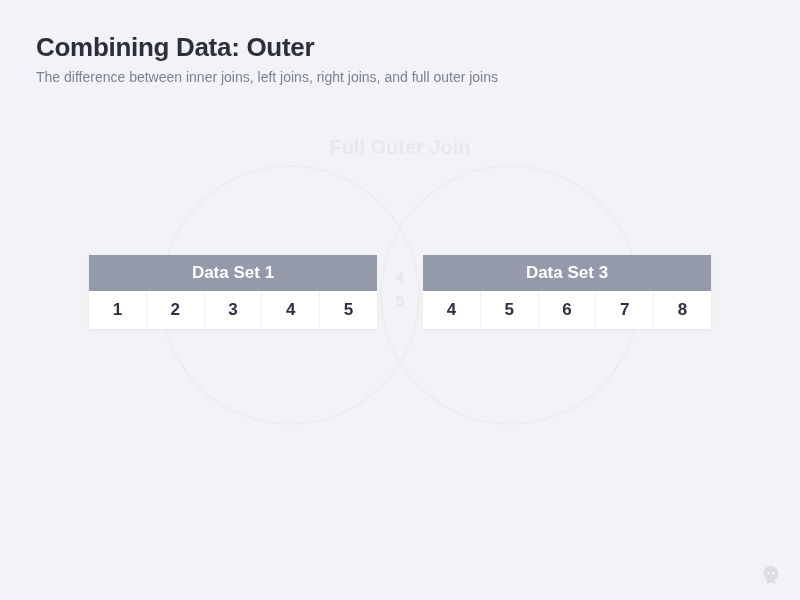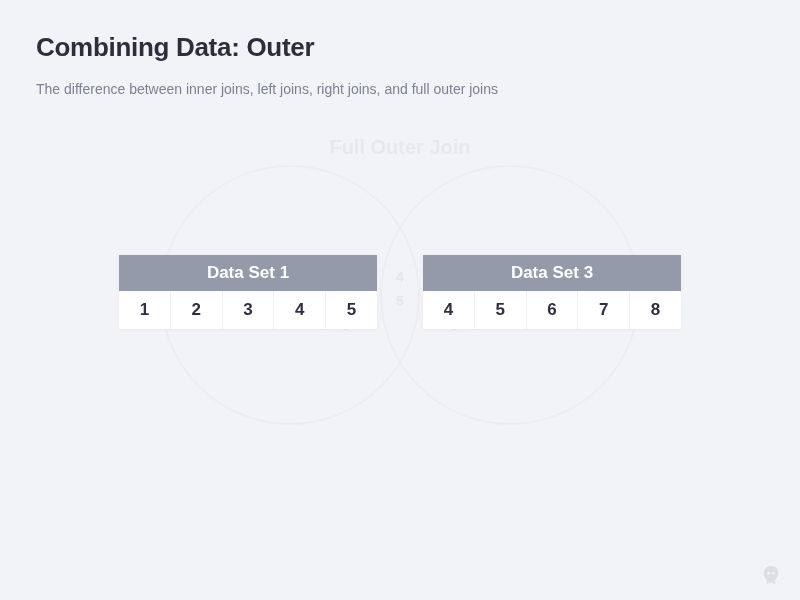--- a/index.html
+++ b/index.html
@@ -14,21 +14,21 @@
     .header {
       padding: 32px 36px 0 36px;
     }
     .title {
       font-size: 26px;
       font-weight: 800;
       color: #2d2e3c;
       letter-spacing: -0.3px;
     }
     .subtitle {
-      margin-top: 18px;
+      margin-top: 6px;
       font-size: 14px;
       color: #7d8094;
       font-weight: 400;
     }
     .diagram-area {
       position: absolute;
       top: 120px;
       left: 0;
       right: 0;
       bottom: 0;
@@ -86,21 +86,21 @@
     .tables {
       position: absolute;
       top: 135px;
       left: 0;
       right: 0;
       display: flex;
       justify-content: center;
       gap: 46px;
     }
     .data-table {
-      width: 258px;
+      width: 288px;
       box-shadow: 0 1px 3px rgba(0,0,0,0.05);
     }
     .data-header {
       background: #959aab;
       color: #fff;
       text-align: center;
       font-size: 17px;
       font-weight: 600;
       padding: 8px 0;
     }

